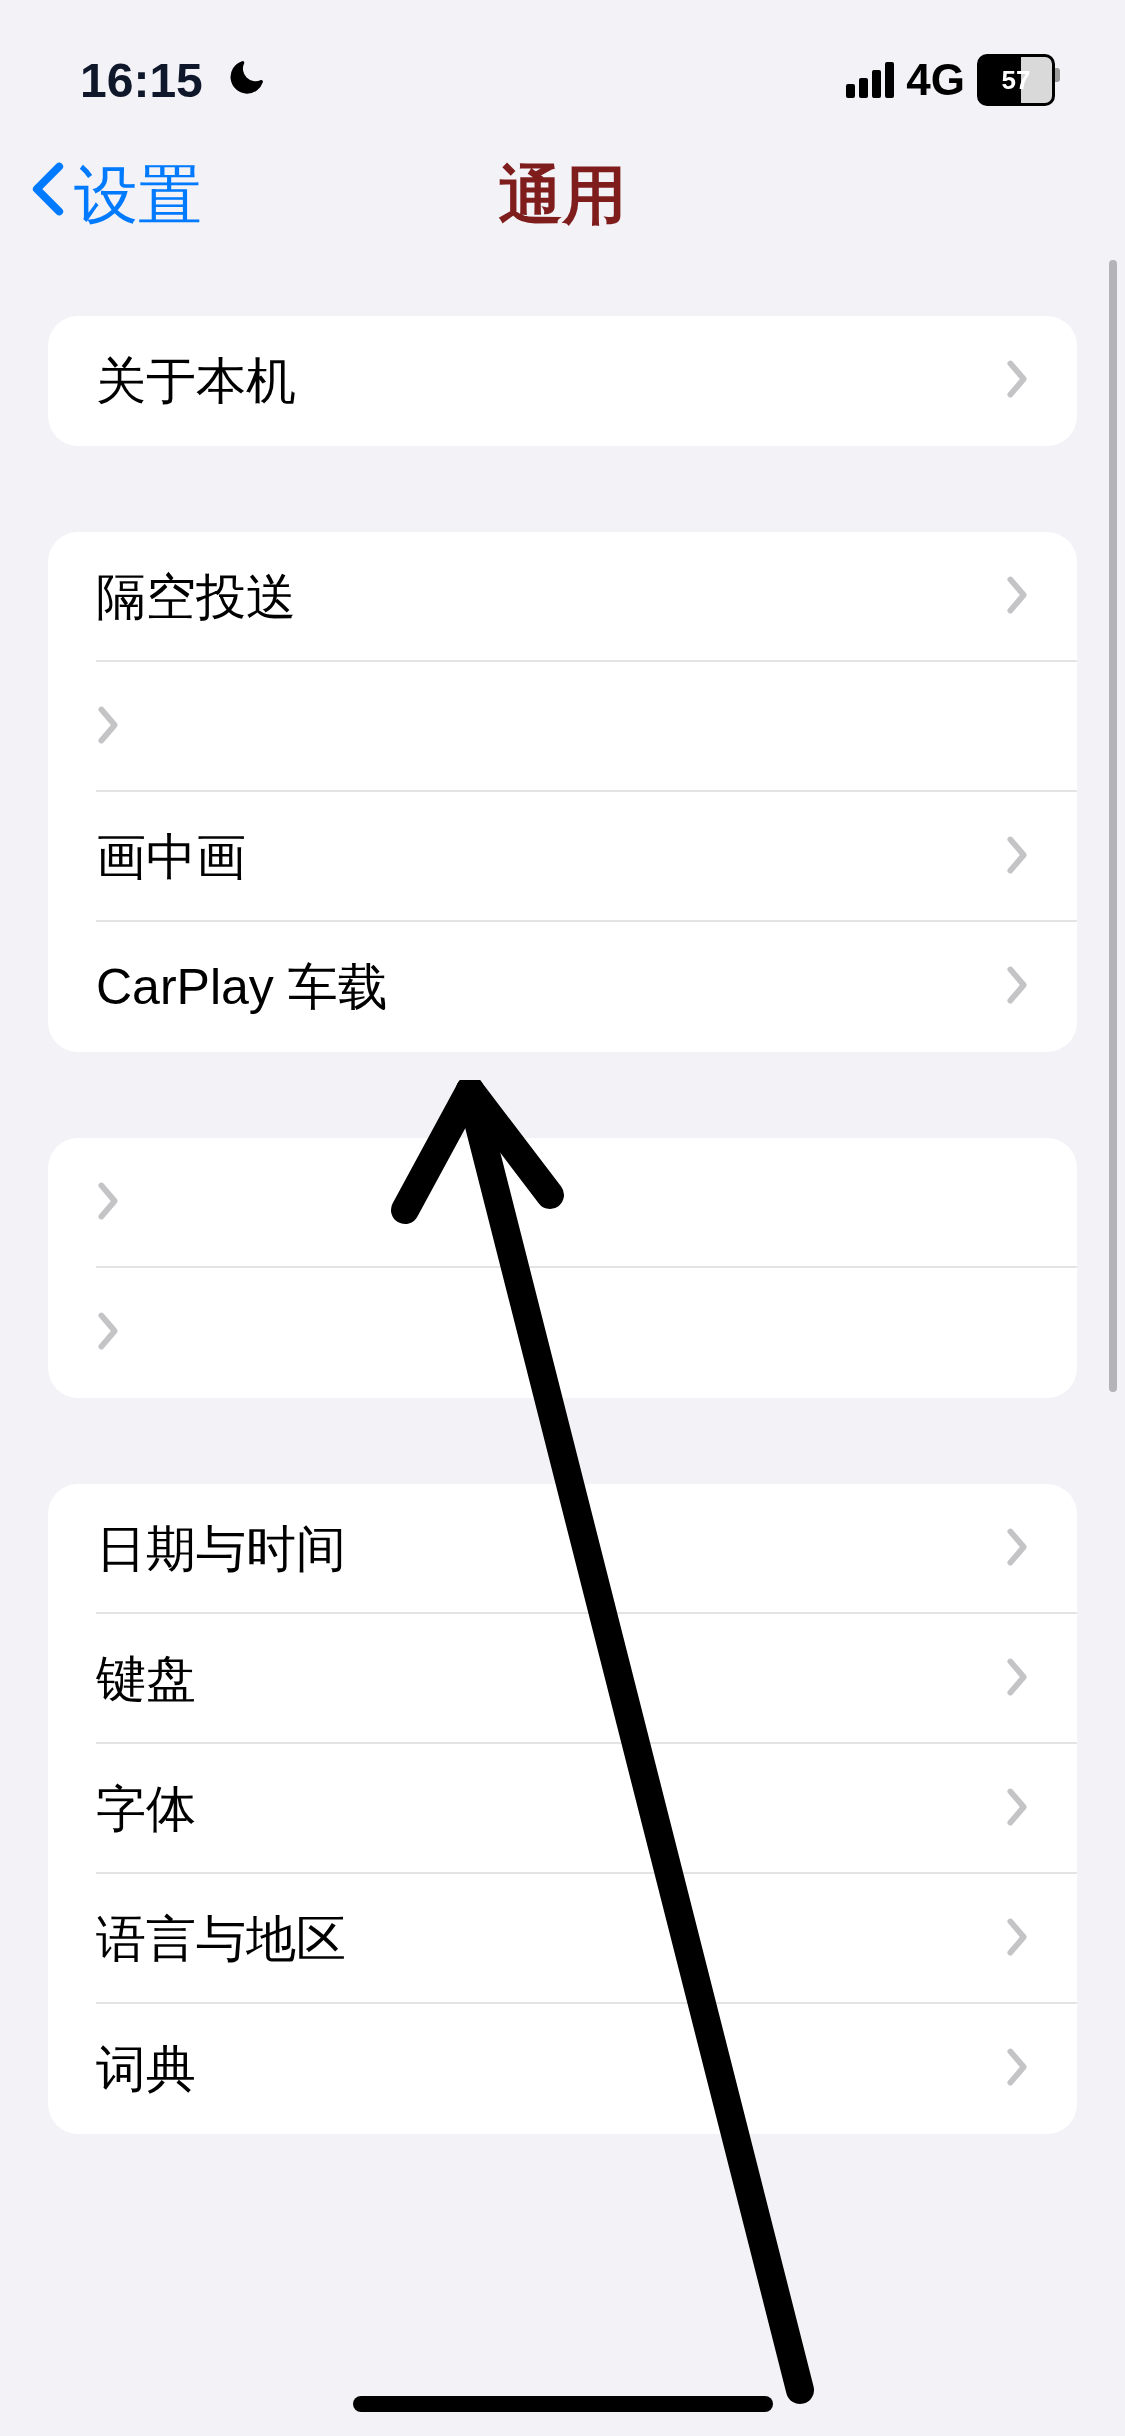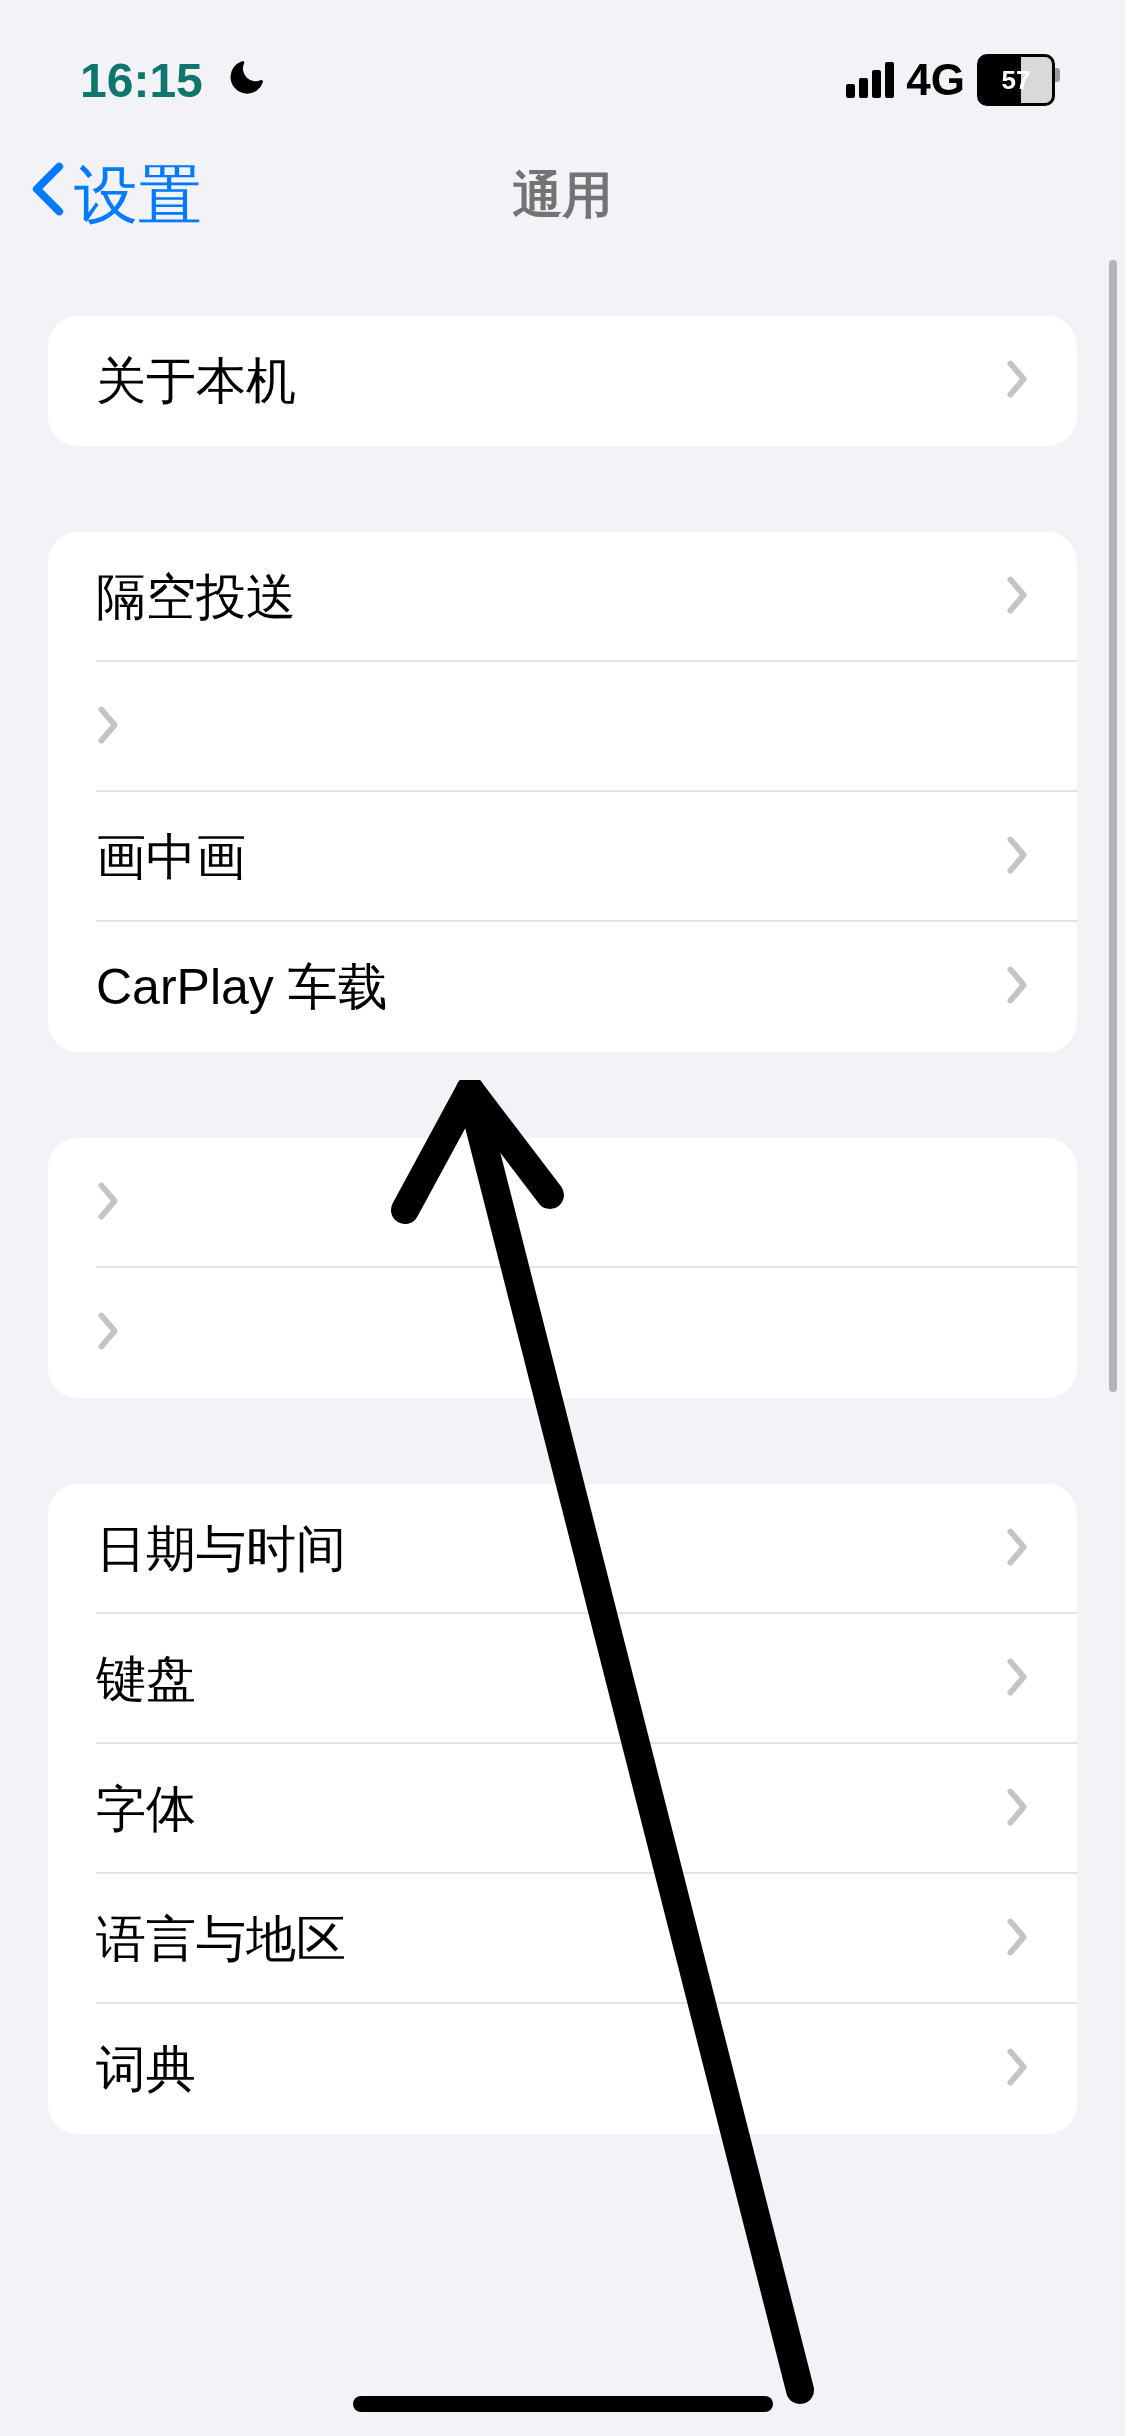--- a/index.html
+++ b/index.html
@@ -22,21 +22,21 @@
       align-items: center;
       justify-content: space-between;
       padding: 30px 70px 0 80px;
     }
     .status-left {
       display: flex;
       align-items: flex-start;
       gap: 24px;
       font-size: 48px;
       font-weight: 600;
-      color: #0f766e;
+      color: #0f172a;
     }
     .status-right {
       display: flex;
       align-items: center;
       gap: 12px;
       font-size: 44px;
       font-weight: 600;
       color: #000;
     }
     .signal-bars {
@@ -93,23 +93,23 @@
       font-size: 64px;
       font-weight: 400;
     }
     .back-chevron {
       display: inline-block;
     }
     .nav-title {
       position: absolute;
       left: 50%;
       transform: translateX(-50%);
-      font-size: 50px;
+      font-size: 64px;
       font-weight: 600;
-      color: #737373;
+      color: #7f1d1d;
     }
     .content {
       padding: 0 48px;
     }
     .section {
       background: #fff;
       border-radius: 30px;
       margin-top: 86px;
       overflow: hidden;
     }

